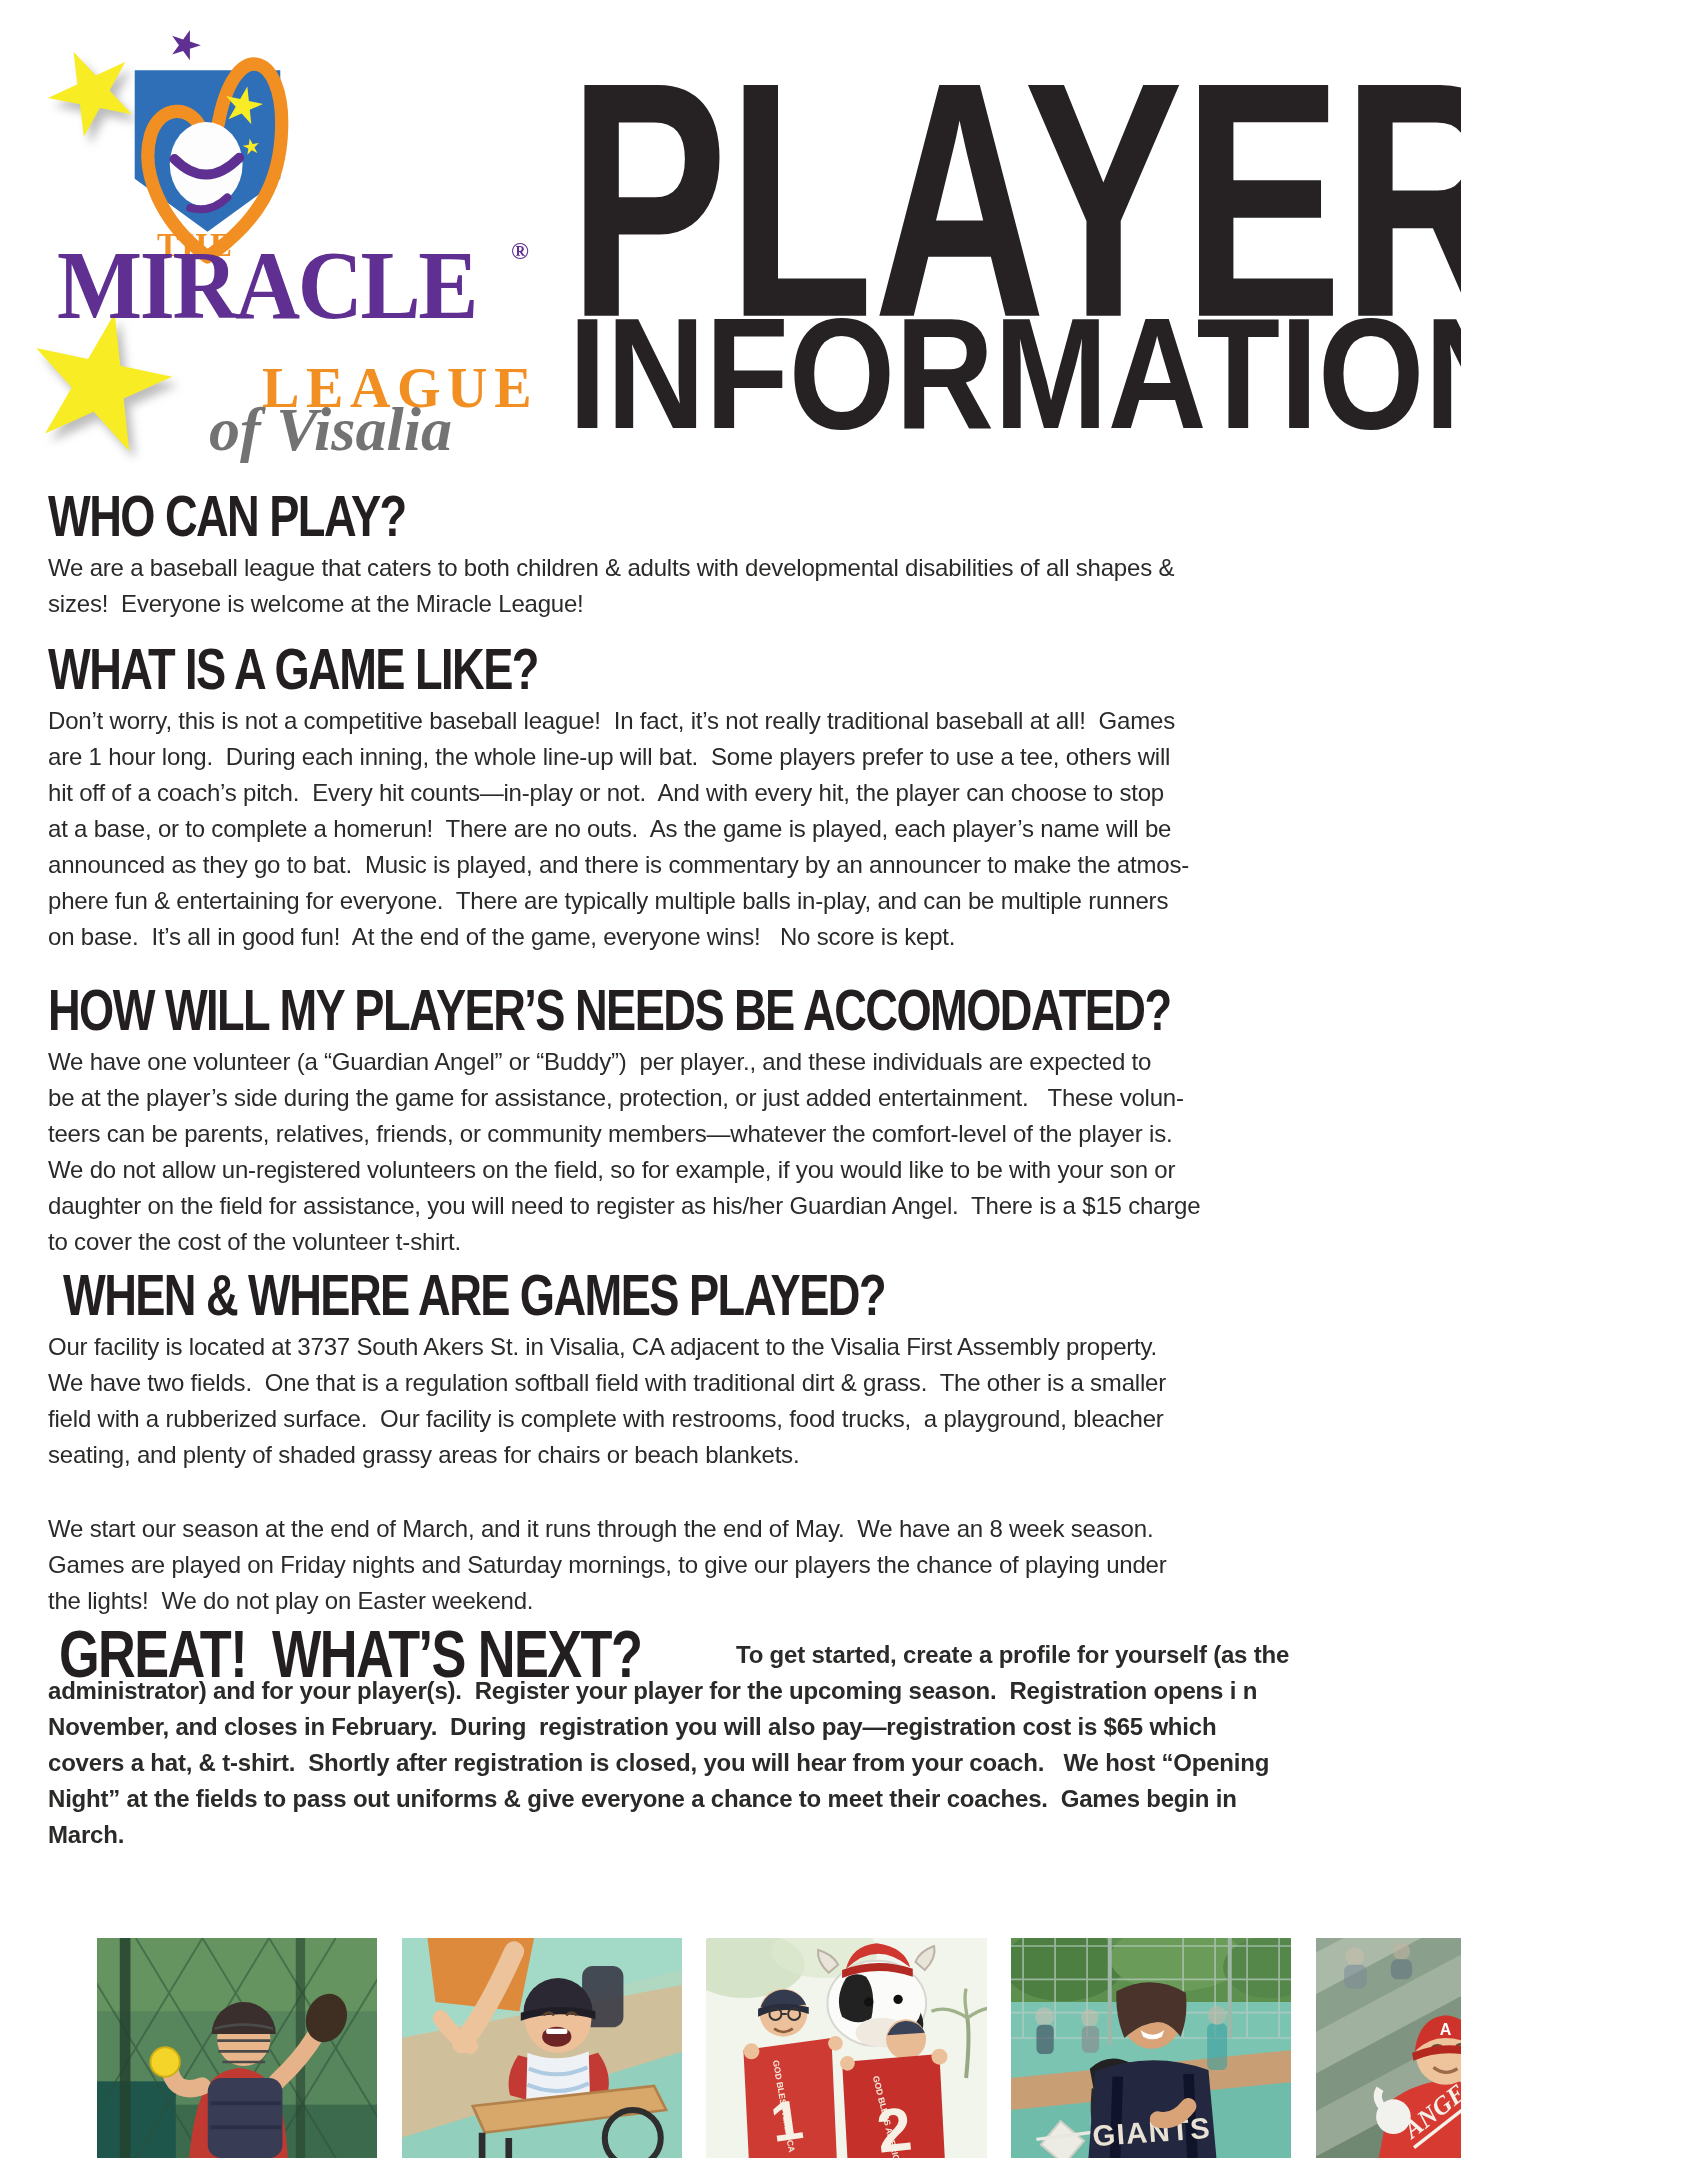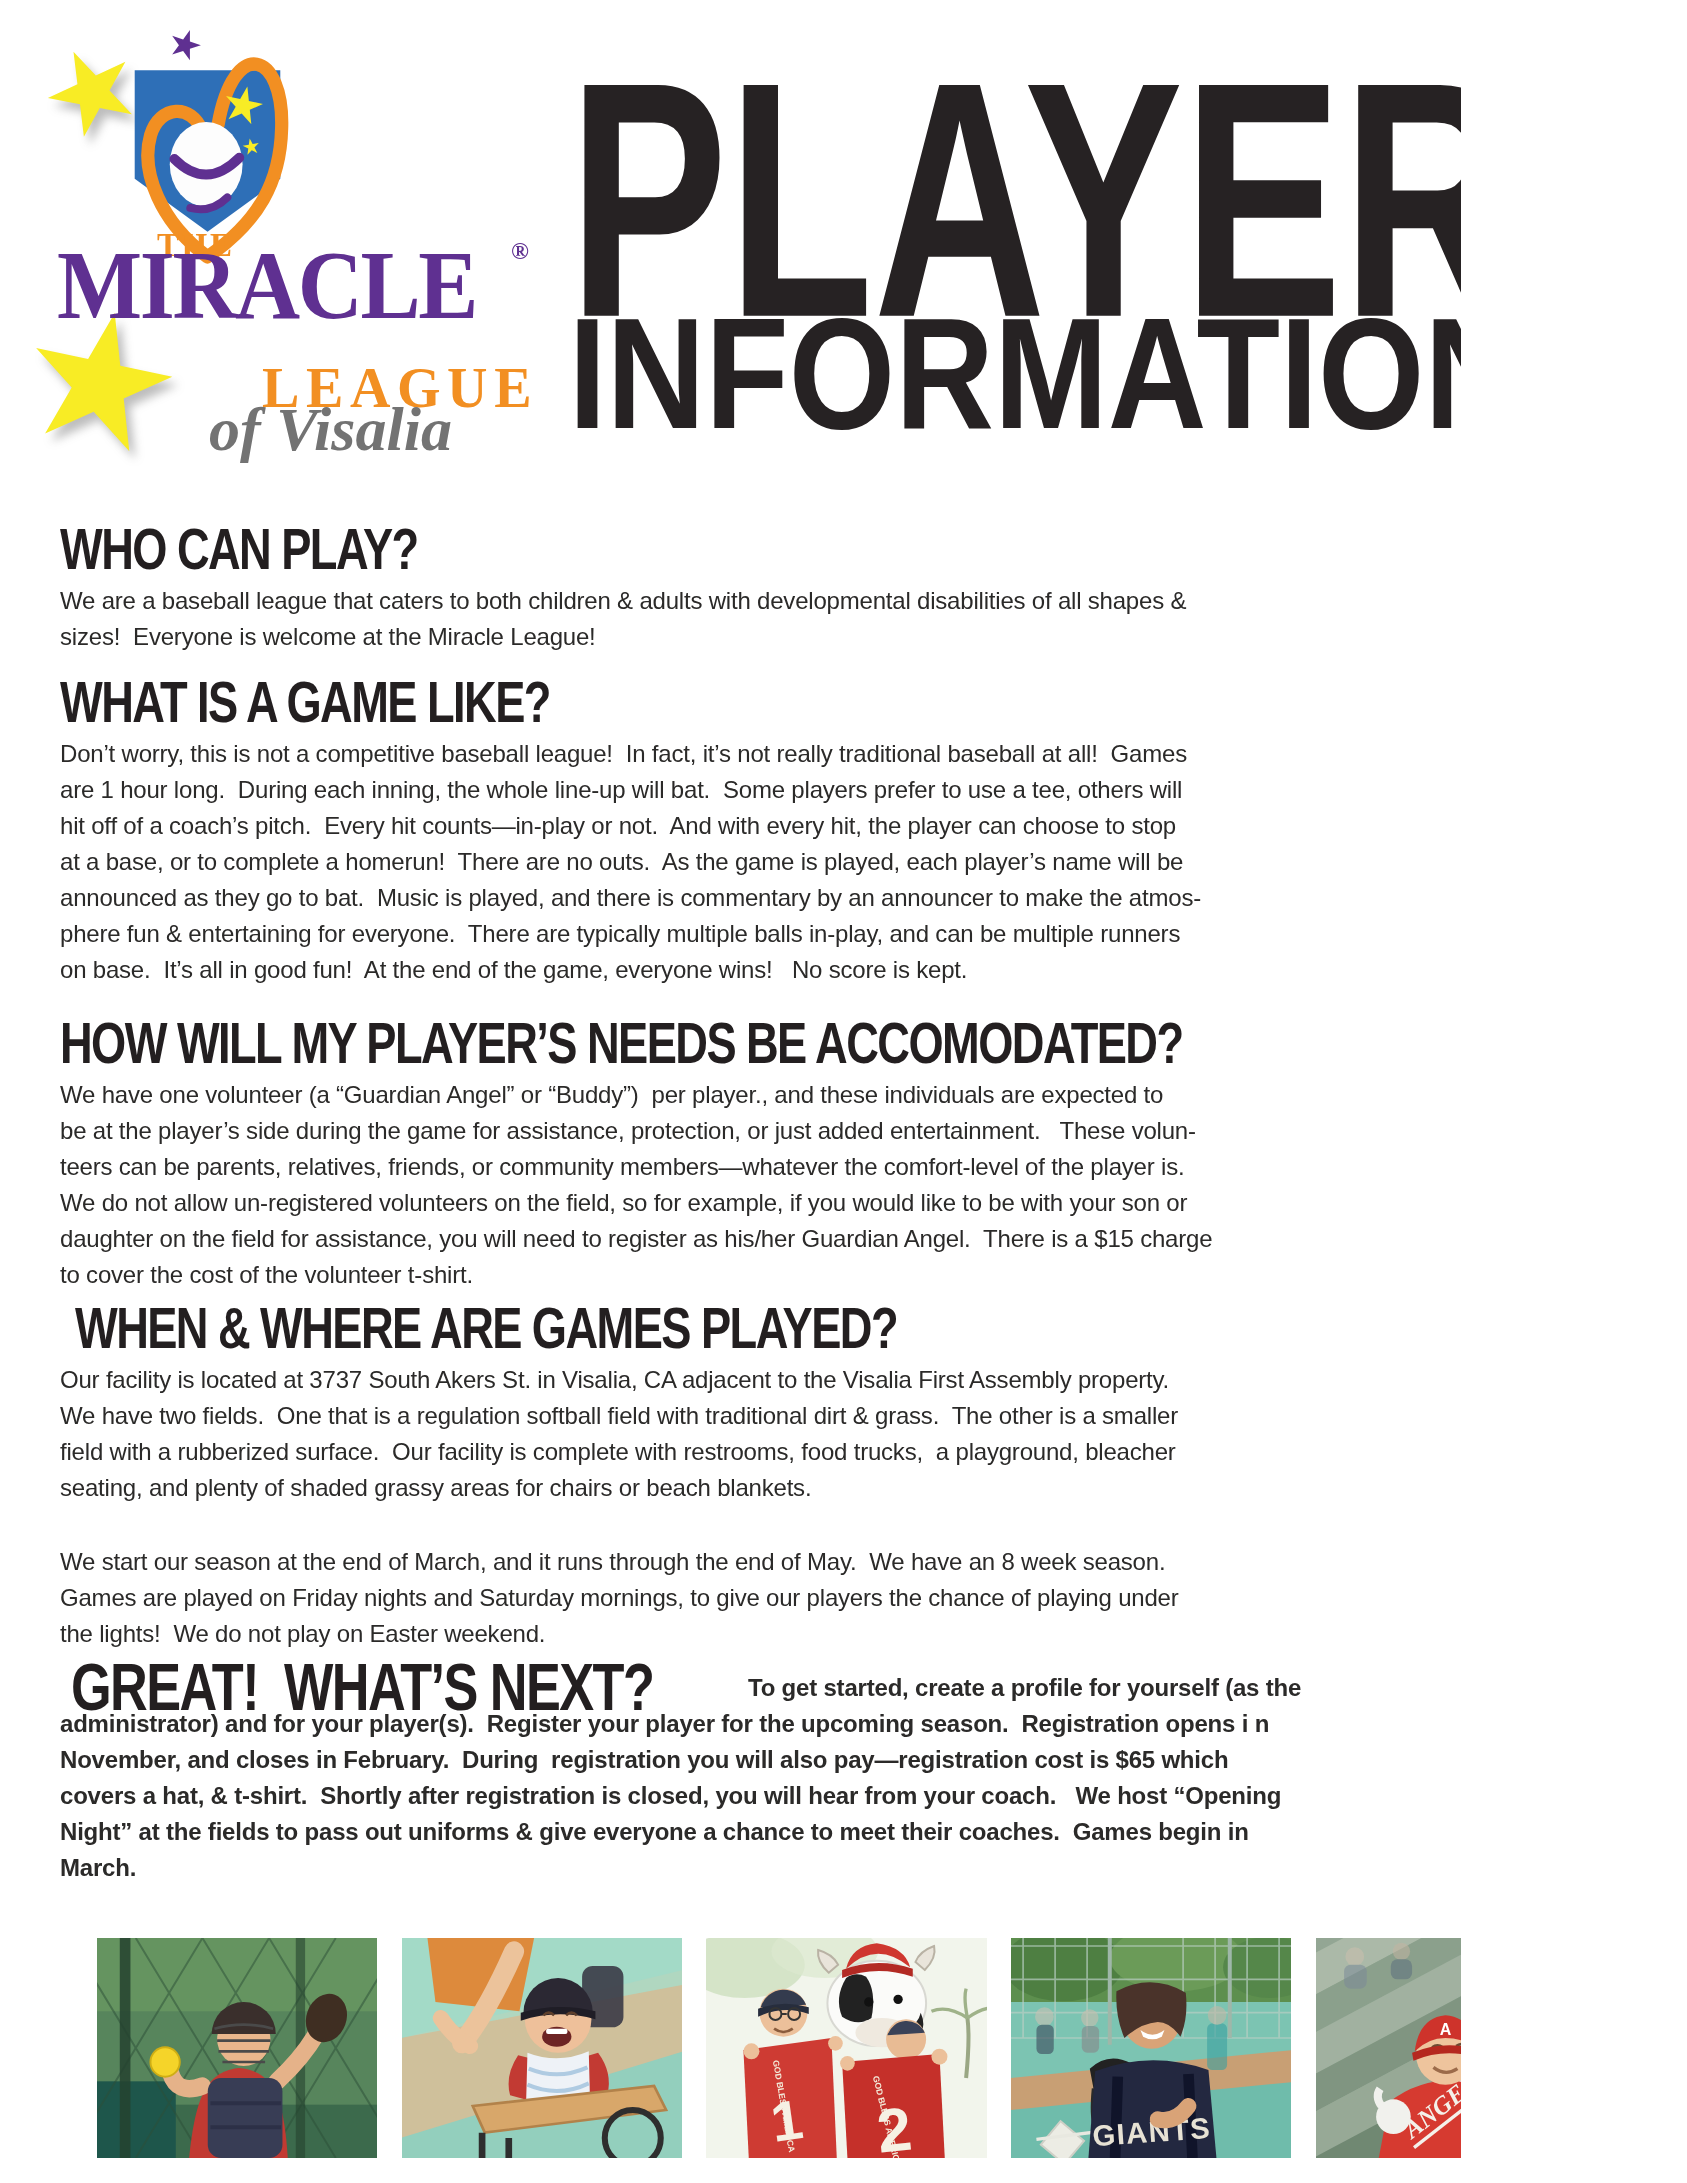--- a/index.html
+++ b/index.html
@@ -17,21 +17,21 @@
   .logo-miracle{left:57px;top:236px;font-size:98px;letter-spacing:-2.6px;color:#5f3091;transform:scaleX(0.92);transform-origin:0 0;}
   .logo-reg{left:511px;top:239px;font-size:24px;color:#5f3091;}
   .logo-league{left:262px;top:360px;font-size:56px;letter-spacing:6.6px;color:#f28f22;}
   .logo-tagline{left:209px;top:386px;font-size:62px;font-style:italic;color:#737373;margin-top:12px;}
 
   
   .title-svg{position:absolute;left:568px;top:74px;width:992px;height:370px;z-index:2;}
   .title-svg text{font-family:"Liberation Sans",sans-serif;font-weight:bold;fill:#262223;}
 
   
-  .sec{position:absolute;left:60px;width:1601px;z-index:2;margin-top:33px;}
+  .sec{position:absolute;left:48px;width:1601px;z-index:2;}
   .h{margin:0;color:#231f20;font-weight:bold;font-size:58px;line-height:52px;letter-spacing:-2px;
      transform:scaleX(0.78);transform-origin:0 50%;white-space:pre;}
   .b{margin:8px 0 0 0;color:#2b2a29;font-size:24px;line-height:36px;letter-spacing:-0.2px;white-space:pre-wrap;}
   .h-indent{margin-left:14.6px;}
   .b2{margin-top:38px;}
   .sec-next{min-height:265px;}
   .h-next{position:absolute;left:10.6px;top:0;font-size:67px;line-height:56px;}
   .b-next{margin:0;padding-top:10.6px;text-indent:688px;font-weight:bold;}
 
   

